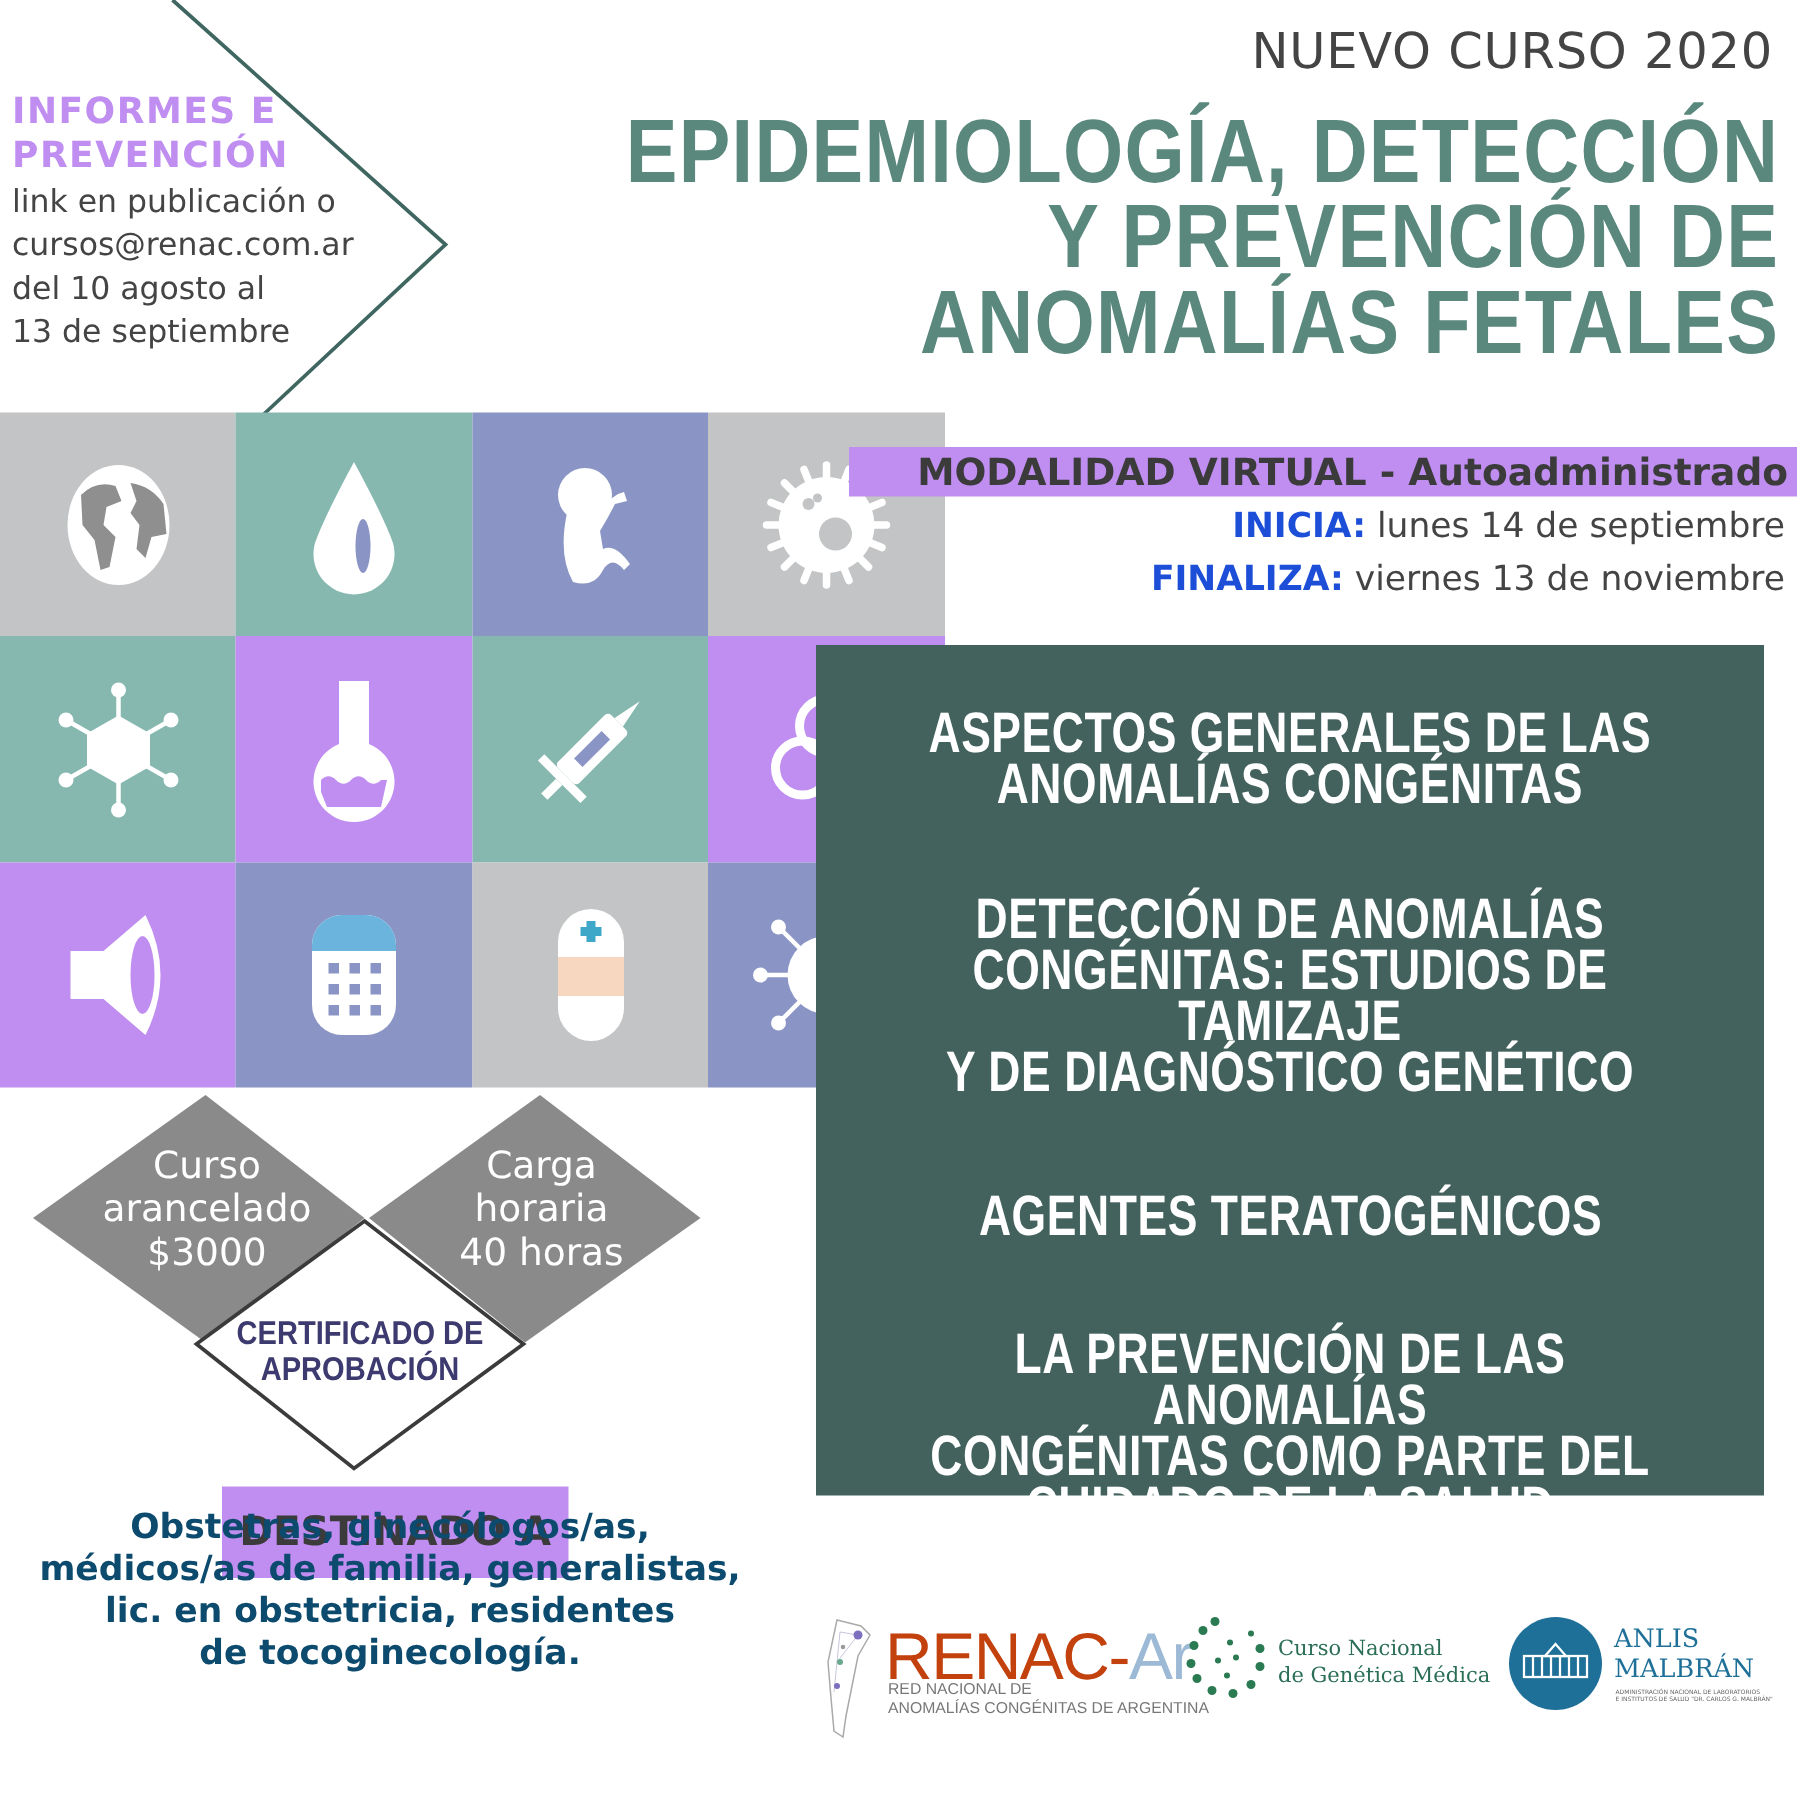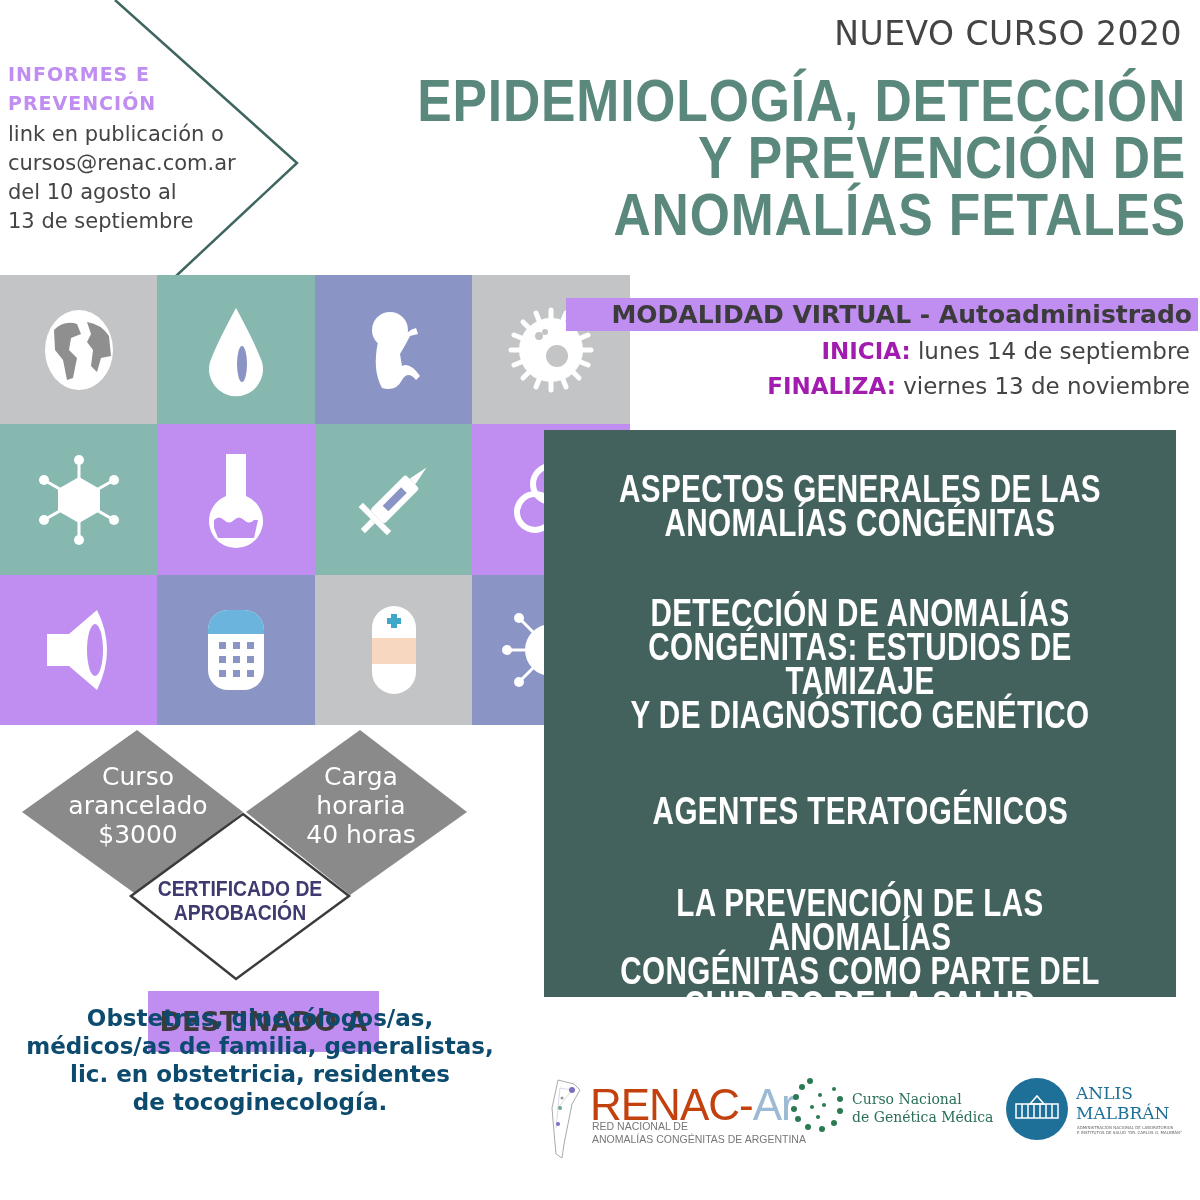--- a/index.html
+++ b/index.html
@@ -2,41 +2,41 @@
 <html><head>
 <meta charset="utf-8">
 <style>
   html, body { margin:0; padding:0; }
   body { width:1200px; height:1200px; position:relative; background:#ffffff; overflow:hidden;
          font-family:"DejaVu Sans", sans-serif; color:#444; }
   .abs { position:absolute; }
 
   
   .info-title { left:8px; top:60px; color:#bf8ef0; font-family:"DejaVu Sans", sans-serif; font-weight:bold;
-                font-size:19px; line-height:29px; letter-spacing:1px; }
+                font-size:24px; line-height:29px; letter-spacing:1px; }
   .info-line { left:8px; color:#444; font-size:21px; line-height:29px; white-space:nowrap; }
   .arrow-svg { left:0; top:0; }
 
   
   .kicker { right:18px; top:14px; font-size:33px; color:#444; letter-spacing:0.5px; white-space:nowrap; }
   .main-title { right:14px; top:72px; text-align:right; color:#5a887c; font-family:"Liberation Sans", sans-serif;
                 font-weight:bold; font-size:60px; line-height:57px; letter-spacing:1px; transform:scaleX(0.86);
                 transform-origin:right top; white-space:nowrap; }
 
   
   .grid { left:0; top:275px; width:630px; height:450px; display:grid;
           grid-template-columns:157px 158px 157px 158px; grid-template-rows:149px 151px 150px; }
   .tile { display:flex; align-items:center; justify-content:center; }
   .tile svg { width:100px; height:100px; }
 
   
   .modal-band { left:566px; top:298px; width:632px; height:33px; background:#bf8ef0; }
   .modal-text { right:8px; top:298px; height:33px; line-height:33px; font-size:25px; font-weight:bold; color:#3b3b3b; white-space:nowrap; }
   .date-line { right:10px; font-size:23px; color:#444; white-space:nowrap; }
-  .date-line b { color:#a21caf; }
+  .date-line b { color:#1d4ed8; }
 
   
   .topics { left:544px; top:430px; width:632px; height:567px; background:#43625d; color:#fff;
             display:flex; flex-direction:column; align-items:center; }
   .topic { font-family:"Liberation Sans", sans-serif; font-weight:bold; font-size:38px; line-height:34px;
            text-align:center; transform:scaleX(0.78); white-space:pre-line; letter-spacing:0.5px; }
 
   
   .diamonds { left:0; top:730px; }
   .d-text { color:#fff; font-size:25px; line-height:29px; text-align:center; white-space:pre-line; }

